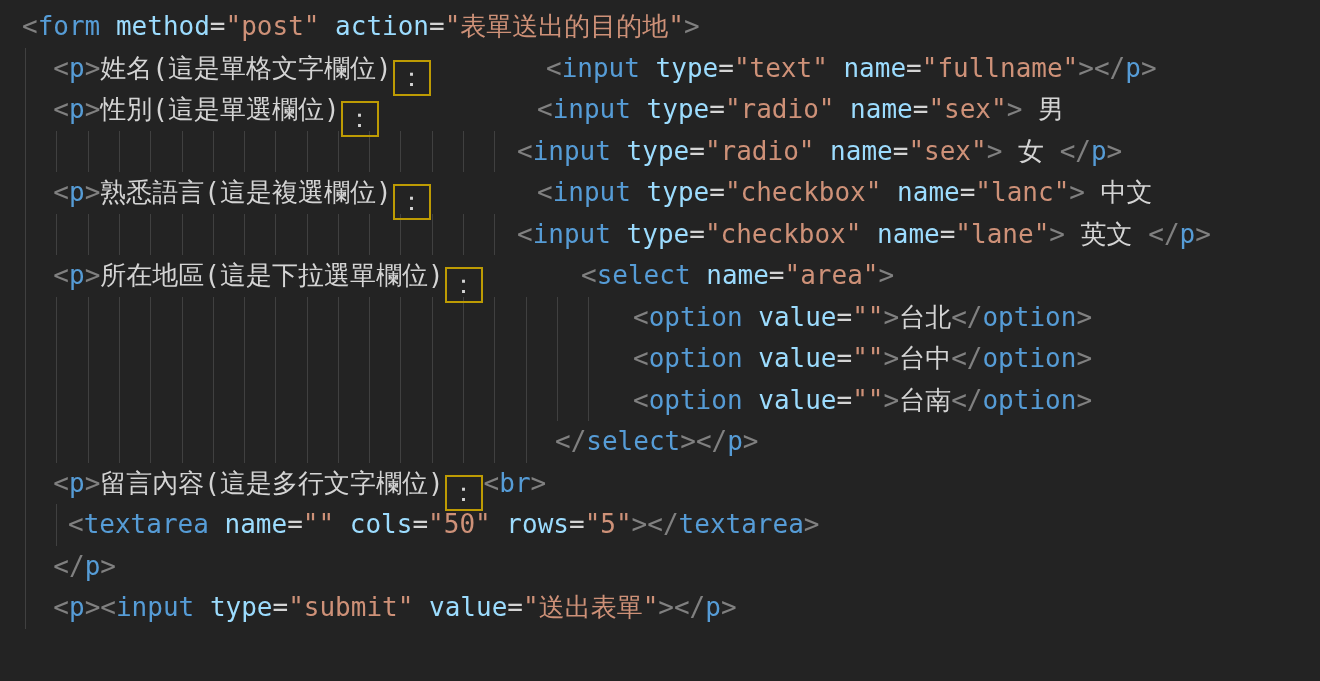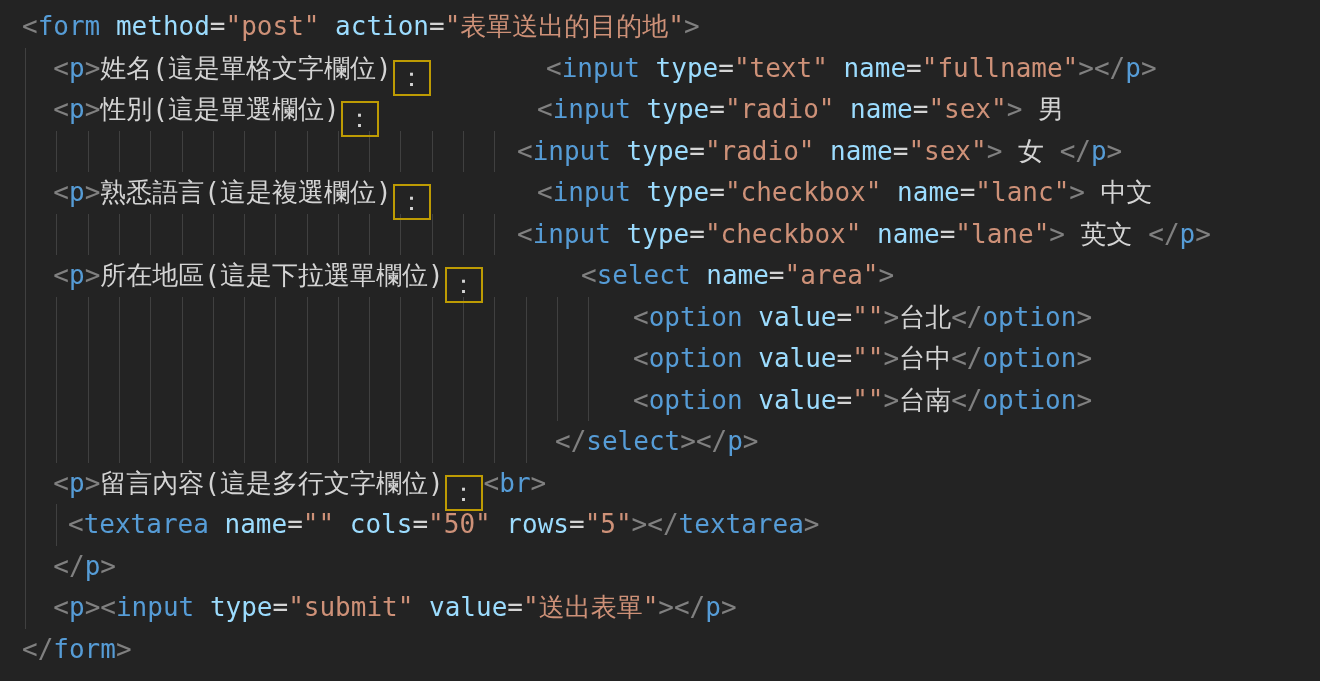--- a/index.html
+++ b/index.html
@@ -41,14 +41,13 @@
     <div class="line"><i class="guide" style="left: 25px;"></i><i class="guide" style="left: 56px;"></i><i class="guide" style="left: 88px;"></i><i class="guide" style="left: 119px;"></i><i class="guide" style="left: 150px;"></i><i class="guide" style="left: 182px;"></i><i class="guide" style="left: 213px;"></i><i class="guide" style="left: 244px;"></i><i class="guide" style="left: 275px;"></i><i class="guide" style="left: 307px;"></i><i class="guide" style="left: 338px;"></i><i class="guide" style="left: 369px;"></i><i class="guide" style="left: 400px;"></i><i class="guide" style="left: 432px;"></i><i class="guide" style="left: 463px;"></i><i class="guide" style="left: 494px;"></i><span class="seg"></span><span class="tail" style="left: 517px;"><span class="tok-punct">&lt;</span><span class="tok-tag">input</span><span class="tok-plain"> </span><span class="tok-attr">type</span><span class="tok-plain">=</span><span class="tok-str">"checkbox"</span><span class="tok-plain"> </span><span class="tok-attr">name</span><span class="tok-plain">=</span><span class="tok-str">"lane"</span><span class="tok-punct">&gt;</span><span class="tok-plain"> 英文 </span><span class="tok-punct">&lt;/</span><span class="tok-tag">p</span><span class="tok-punct">&gt;</span></span></div>
     <div class="line"><i class="guide" style="left: 25px;"></i><span class="seg"><span class="tok-plain">  </span><span class="tok-punct">&lt;</span><span class="tok-tag">p</span><span class="tok-punct">&gt;</span><span class="tok-plain">所在地區(這是下拉選單欄位)</span><span class="colon-box">：</span></span><span class="tail" style="left: 581px;"><span class="tok-punct">&lt;</span><span class="tok-tag">select</span><span class="tok-plain"> </span><span class="tok-attr">name</span><span class="tok-plain">=</span><span class="tok-str">"area"</span><span class="tok-punct">&gt;</span></span></div>
     <div class="line"><i class="guide" style="left: 25px;"></i><i class="guide" style="left: 56px;"></i><i class="guide" style="left: 88px;"></i><i class="guide" style="left: 119px;"></i><i class="guide" style="left: 150px;"></i><i class="guide" style="left: 182px;"></i><i class="guide" style="left: 213px;"></i><i class="guide" style="left: 244px;"></i><i class="guide" style="left: 275px;"></i><i class="guide" style="left: 307px;"></i><i class="guide" style="left: 338px;"></i><i class="guide" style="left: 369px;"></i><i class="guide" style="left: 400px;"></i><i class="guide" style="left: 432px;"></i><i class="guide" style="left: 463px;"></i><i class="guide" style="left: 494px;"></i><i class="guide" style="left: 526px;"></i><i class="guide" style="left: 557px;"></i><i class="guide" style="left: 588px;"></i><span class="seg"></span><span class="tail" style="left: 633px;"><span class="tok-punct">&lt;</span><span class="tok-tag">option</span><span class="tok-plain"> </span><span class="tok-attr">value</span><span class="tok-plain">=</span><span class="tok-str">""</span><span class="tok-punct">&gt;</span><span class="tok-plain">台北</span><span class="tok-punct">&lt;/</span><span class="tok-tag">option</span><span class="tok-punct">&gt;</span></span></div>
     <div class="line"><i class="guide" style="left: 25px;"></i><i class="guide" style="left: 56px;"></i><i class="guide" style="left: 88px;"></i><i class="guide" style="left: 119px;"></i><i class="guide" style="left: 150px;"></i><i class="guide" style="left: 182px;"></i><i class="guide" style="left: 213px;"></i><i class="guide" style="left: 244px;"></i><i class="guide" style="left: 275px;"></i><i class="guide" style="left: 307px;"></i><i class="guide" style="left: 338px;"></i><i class="guide" style="left: 369px;"></i><i class="guide" style="left: 400px;"></i><i class="guide" style="left: 432px;"></i><i class="guide" style="left: 463px;"></i><i class="guide" style="left: 494px;"></i><i class="guide" style="left: 526px;"></i><i class="guide" style="left: 557px;"></i><i class="guide" style="left: 588px;"></i><span class="seg"></span><span class="tail" style="left: 633px;"><span class="tok-punct">&lt;</span><span class="tok-tag">option</span><span class="tok-plain"> </span><span class="tok-attr">value</span><span class="tok-plain">=</span><span class="tok-str">""</span><span class="tok-punct">&gt;</span><span class="tok-plain">台中</span><span class="tok-punct">&lt;/</span><span class="tok-tag">option</span><span class="tok-punct">&gt;</span></span></div>
     <div class="line"><i class="guide" style="left: 25px;"></i><i class="guide" style="left: 56px;"></i><i class="guide" style="left: 88px;"></i><i class="guide" style="left: 119px;"></i><i class="guide" style="left: 150px;"></i><i class="guide" style="left: 182px;"></i><i class="guide" style="left: 213px;"></i><i class="guide" style="left: 244px;"></i><i class="guide" style="left: 275px;"></i><i class="guide" style="left: 307px;"></i><i class="guide" style="left: 338px;"></i><i class="guide" style="left: 369px;"></i><i class="guide" style="left: 400px;"></i><i class="guide" style="left: 432px;"></i><i class="guide" style="left: 463px;"></i><i class="guide" style="left: 494px;"></i><i class="guide" style="left: 526px;"></i><i class="guide" style="left: 557px;"></i><i class="guide" style="left: 588px;"></i><span class="seg"></span><span class="tail" style="left: 633px;"><span class="tok-punct">&lt;</span><span class="tok-tag">option</span><span class="tok-plain"> </span><span class="tok-attr">value</span><span class="tok-plain">=</span><span class="tok-str">""</span><span class="tok-punct">&gt;</span><span class="tok-plain">台南</span><span class="tok-punct">&lt;/</span><span class="tok-tag">option</span><span class="tok-punct">&gt;</span></span></div>
     <div class="line"><i class="guide" style="left: 25px;"></i><i class="guide" style="left: 56px;"></i><i class="guide" style="left: 88px;"></i><i class="guide" style="left: 119px;"></i><i class="guide" style="left: 150px;"></i><i class="guide" style="left: 182px;"></i><i class="guide" style="left: 213px;"></i><i class="guide" style="left: 244px;"></i><i class="guide" style="left: 275px;"></i><i class="guide" style="left: 307px;"></i><i class="guide" style="left: 338px;"></i><i class="guide" style="left: 369px;"></i><i class="guide" style="left: 400px;"></i><i class="guide" style="left: 432px;"></i><i class="guide" style="left: 463px;"></i><i class="guide" style="left: 494px;"></i><i class="guide" style="left: 526px;"></i><span class="seg"></span><span class="tail" style="left: 555px;"><span class="tok-punct">&lt;/</span><span class="tok-tag">select</span><span class="tok-punct">&gt;</span><span class="tok-punct">&lt;/</span><span class="tok-tag">p</span><span class="tok-punct">&gt;</span></span></div>
     <div class="line"><i class="guide" style="left: 25px;"></i><span class="seg"><span class="tok-plain">  </span><span class="tok-punct">&lt;</span><span class="tok-tag">p</span><span class="tok-punct">&gt;</span><span class="tok-plain">留言內容(這是多行文字欄位)</span><span class="colon-box">：</span><span class="tok-punct">&lt;</span><span class="tok-tag">br</span><span class="tok-punct">&gt;</span></span></div>
     <div class="line"><i class="guide" style="left: 25px;"></i><i class="guide" style="left: 56px;"></i><span class="seg"></span><span class="tail" style="left: 68px;"><span class="tok-punct">&lt;</span><span class="tok-tag">textarea</span><span class="tok-plain"> </span><span class="tok-attr">name</span><span class="tok-plain">=</span><span class="tok-str">""</span><span class="tok-plain"> </span><span class="tok-attr">cols</span><span class="tok-plain">=</span><span class="tok-str">"50"</span><span class="tok-plain"> </span><span class="tok-attr">rows</span><span class="tok-plain">=</span><span class="tok-str">"5"</span><span class="tok-punct">&gt;</span><span class="tok-punct">&lt;/</span><span class="tok-tag">textarea</span><span class="tok-punct">&gt;</span></span></div>
     <div class="line"><i class="guide" style="left: 25px;"></i><span class="seg"><span class="tok-plain">  </span><span class="tok-punct">&lt;/</span><span class="tok-tag">p</span><span class="tok-punct">&gt;</span></span></div>
     <div class="line"><i class="guide" style="left: 25px;"></i><span class="seg"><span class="tok-plain">  </span><span class="tok-punct">&lt;</span><span class="tok-tag">p</span><span class="tok-punct">&gt;</span><span class="tok-punct">&lt;</span><span class="tok-tag">input</span><span class="tok-plain"> </span><span class="tok-attr">type</span><span class="tok-plain">=</span><span class="tok-str">"submit"</span><span class="tok-plain"> </span><span class="tok-attr">value</span><span class="tok-plain">=</span><span class="tok-str">"送出表單"</span><span class="tok-punct">&gt;</span><span class="tok-punct">&lt;/</span><span class="tok-tag">p</span><span class="tok-punct">&gt;</span></span></div>
-    <div class="line"><span class="seg"><span class="tok-punct">&lt;/</span><span class="tok-tag">form</span><span class="tok-punct">&gt;</span></span></div>
   </div>
 
 </body></html>

